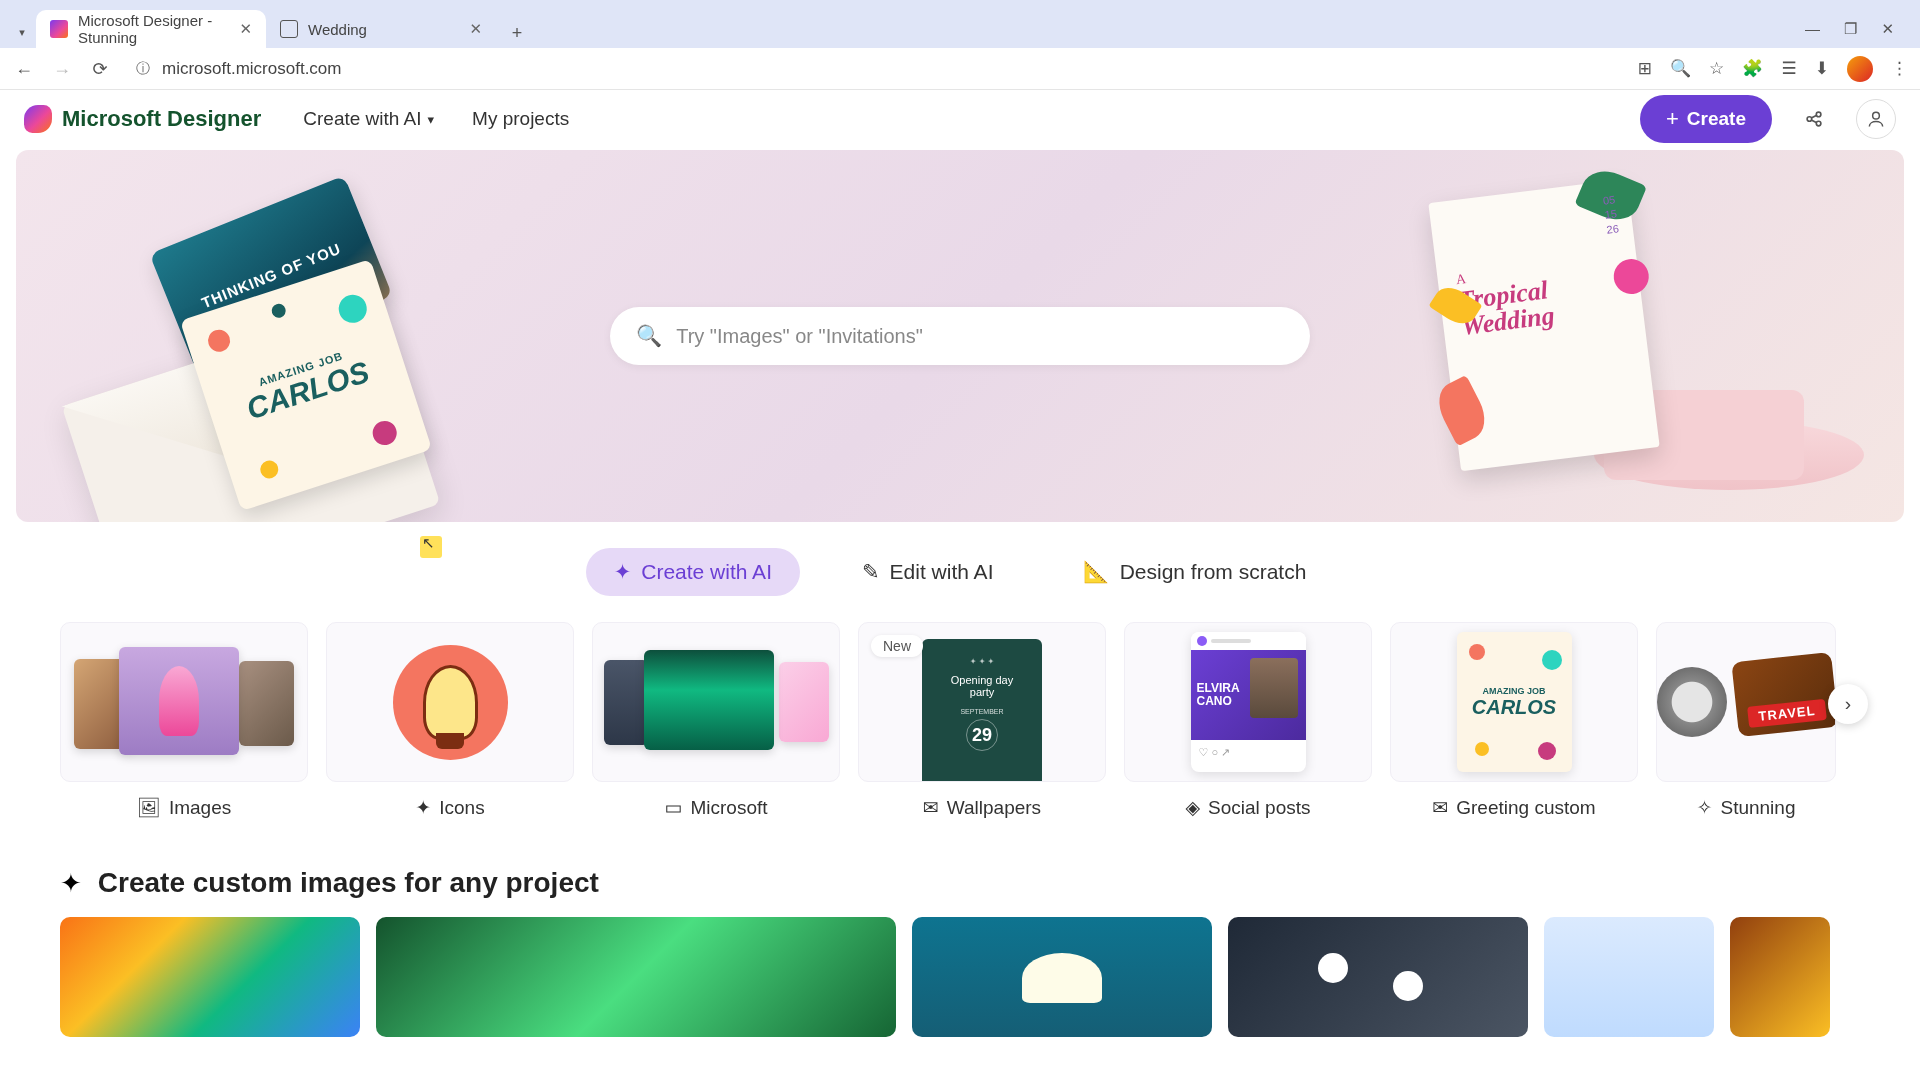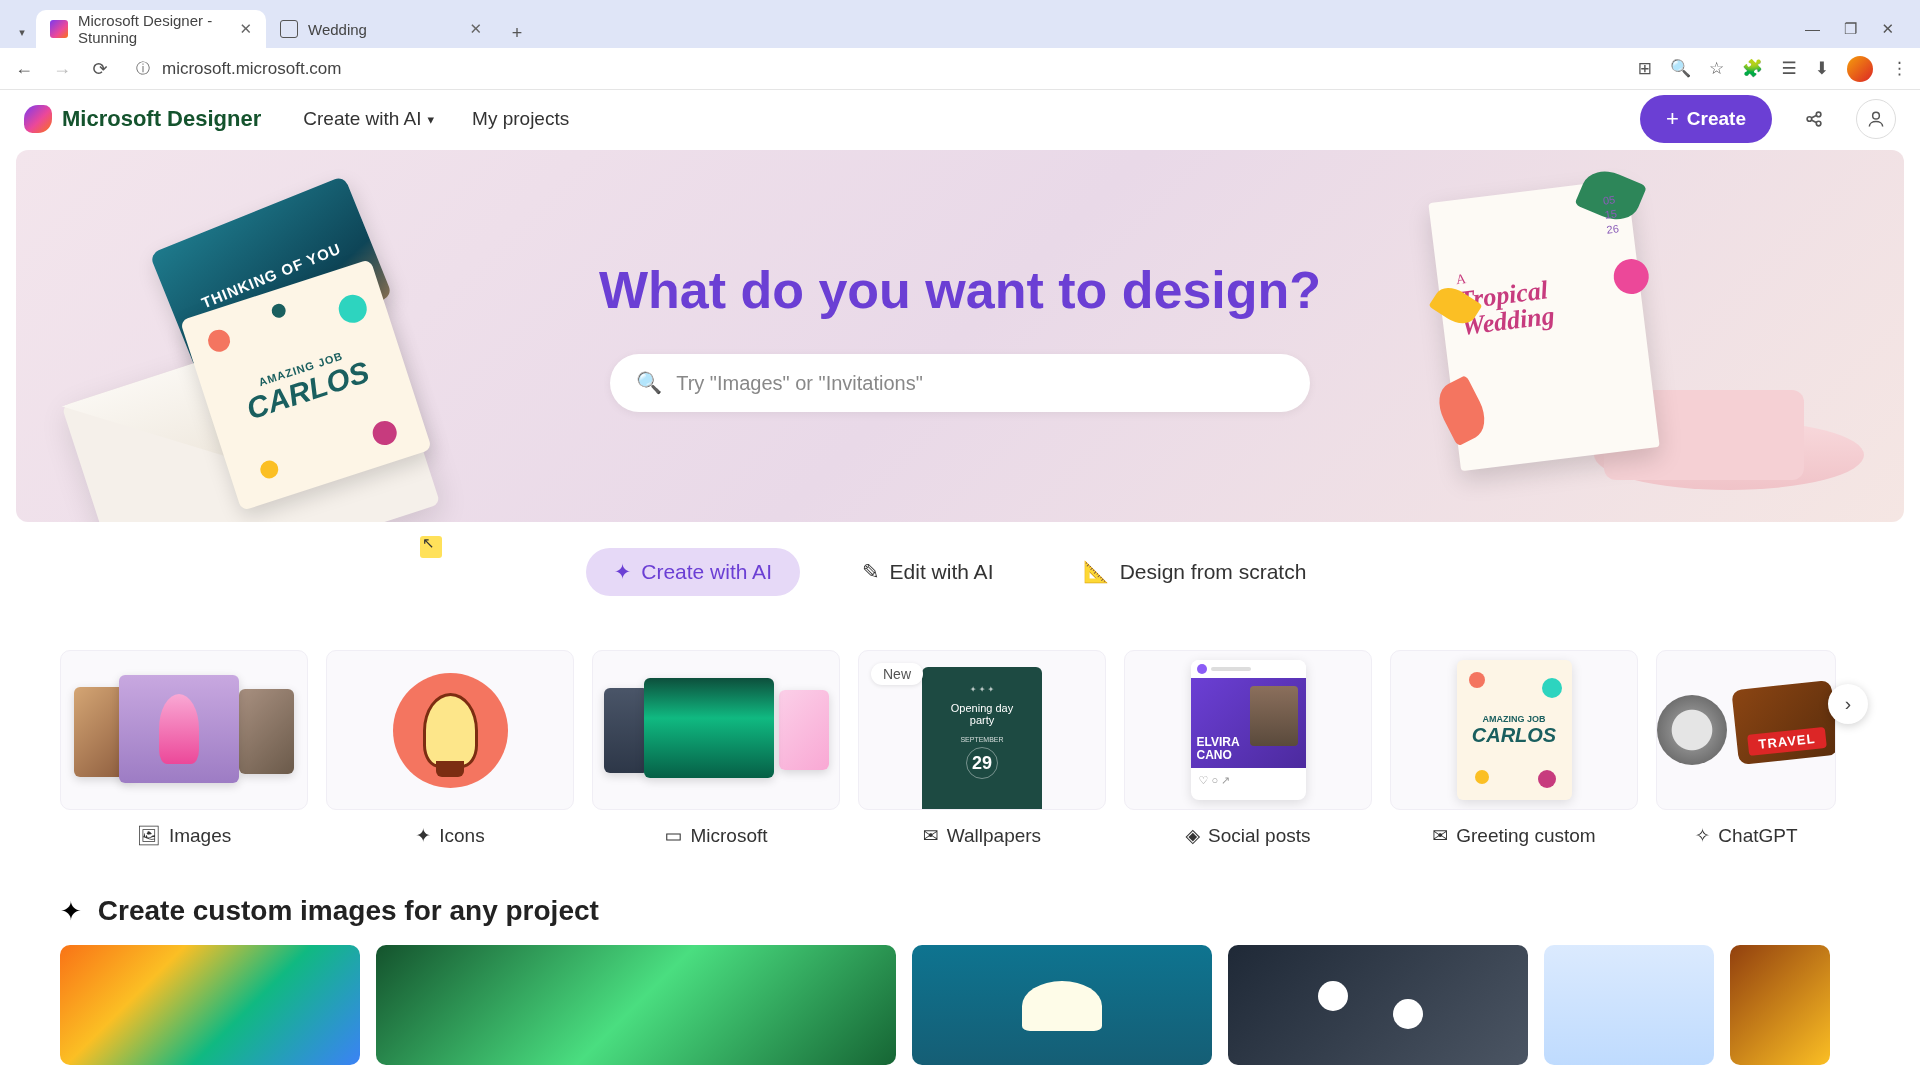--- a/index.html
+++ b/index.html
@@ -67,21 +67,21 @@
 .cursor::before { content: '↖'; position: absolute; left: 2px; top: -2px; font-size: 15px; color: #333; }
 
 
 .action-row { display: flex; justify-content: center; gap: 34px; margin-top: 26px; }
 .action-pill { display: flex; align-items: center; gap: 10px; padding: 12px 28px; border-radius: 26px; font-size: 21px; color: #333; }
 .action-pill.active { background: #e6d9f7; color: #6b3fd4; font-weight: 500; }
 
 
 .cat-scroll { position: relative; margin: 26px 60px 0 60px; }
 .cat-row { display: flex; gap: 18px; overflow: hidden; }
-.cat-card { width: 248px; flex-shrink: 0; margin-top: 28px; }
+.cat-card { width: 248px; flex-shrink: 0; }
 .cat-thumb { height: 160px; background: #faf9fc; border: 1px solid #f0eef5; border-radius: 10px; display: flex; align-items: center; justify-content: center; position: relative; overflow: hidden; }
 .cat-label { display: flex; align-items: center; justify-content: center; gap: 8px; margin-top: 14px; font-size: 19px; color: #333; }
 .badge-new { position: absolute; left: 12px; top: 12px; background: #fff; border-radius: 12px; padding: 3px 12px; font-size: 14px; color: #555; box-shadow: 0 1px 4px rgba(0,0,0,0.1); z-index: 5; }
 .scroll-arrow { position: absolute; right: -8px; top: 62px; width: 40px; height: 40px; background: #fff; border-radius: 50%; box-shadow: 0 2px 10px rgba(0,0,0,0.18); display: flex; align-items: center; justify-content: center; font-size: 19px; color: #444; z-index: 10; }
 
 
 .th-images { position: relative; width: 220px; height: 110px; }
 .th-img { position: absolute; border-radius: 6px; box-shadow: 0 3px 10px rgba(0,0,0,0.15); }
 .th-icon-wrap { width: 115px; height: 115px; border-radius: 50%; background: #f47560; display: flex; align-items: center; justify-content: center; }
 .th-wall { position: relative; width: 225px; height: 105px; }
@@ -180,21 +180,20 @@
       <span class="conf" style="width:22px;height:22px;background:#f47560;left:20px;top:20px;"></span>
       <span class="conf" style="width:28px;height:28px;background:#2dd4bf;right:18px;top:28px;"></span>
       <span class="conf" style="width:18px;height:18px;background:#fbbf24;left:30px;bottom:22px;"></span>
       <span class="conf" style="width:24px;height:24px;background:#c73b7e;right:28px;bottom:18px;"></span>
       <span class="conf" style="width:14px;height:14px;background:#1a5f5f;left:90px;top:14px;"></span>
       <div class="small">AMAZING JOB</div>
       <div class="big">CARLOS</div>
     </div>
   </div>
 
-  <h1>What do you want to design?</h1>
   <div class="search-pill">
     <span style="font-size:21px;color:#555;">🔍</span>
     <input placeholder="Try &quot;Images&quot; or &quot;Invitations&quot;" style="">
   </div>
 
   <div class="hero-right">
     <div class="podium">
       <div class="pod-disc" style="width:270px;height:70px;bottom:0;left:0;"></div>
       <div class="pod-disc" style="width:200px;height:55px;bottom:45px;left:10px;background:linear-gradient(180deg,#fce8ea,#f5d0d4);"></div>
       <div class="pod-disc" style="width:200px;height:90px;bottom:10px;left:10px;background:#f5d0d4;border-radius:12px;"></div>
@@ -297,21 +296,21 @@
         </div>
     </div>
 
     <div class="cat-card">
       <div class="cat-thumb">
         <div class="th-social">
           <div style="height:18px;background:#fff;display:flex;align-items:center;padding:0 6px;gap:4px;">
               <div style="width:10px;height:10px;border-radius:50%;background:#8b5cf6;"></div>
               <div style="width:40px;height:4px;background:#ddd;border-radius:2px;"></div>
             </div>
-          <div style="height:90px;background:linear-gradient(135deg,#6b3fd4,#4c2a9e);display:flex;align-items:flex-end;padding:6px;position:relative;">
+          <div style="height:90px;background:linear-gradient(135deg,#6b3fd4,#4c2a9e);display:flex;align-items:center;padding:6px;position:relative;">
             <div style="position:absolute;right:8px;top:8px;width:48px;height:60px;background:linear-gradient(180deg,#8b6f5c,#5a4a3c);border-radius:4px;"></div>
             <div style="color:#fff;font-size:12px;font-weight:800;line-height:1.1;">
               <div>ELVIRA</div>
               <div>CANO</div>
             </div>
           </div>
           <div style="height:24px;display:flex;align-items:center;padding:0 8px;gap:6px;color:#999;font-size:11px;">♡ ○ ↗</div>
         </div>
       </div>
       <div class="cat-label">
@@ -341,21 +340,21 @@
       <div class="cat-thumb">
         <div class="th-stickers">
           <div style="position:absolute;left:0;top:15px;width:70px;height:70px;border-radius:50%;background:radial-gradient(circle,#e5e5e5 40%,#888 42%,#555 100%);"></div>
           <div style="position:absolute;right:0;top:5px;width:100px;height:75px;background:linear-gradient(135deg,#8b4513,#5a2d0c);border-radius:10px;transform:rotate(-6deg);display:flex;align-items:flex-end;justify-content:center;padding-bottom:8px;">
             <div style="background:#dc2626;color:#fff;font-size:13px;font-weight:900;padding:3px 10px;border-radius:4px;letter-spacing:1px;">TRAVEL</div>
           </div>
         </div>
       </div>
       <div class="cat-label">
           <span>✧</span>
-          <span>ChatGPT</span>
+          <span>Stunning</span>
         </div>
     </div>
   </div>
   <div class="scroll-arrow">›</div>
 </div>
 
 <div class="section-head">
   <span style="font-size:26px;">✦</span>
   <h2>Create custom images for any project</h2>
 </div>

